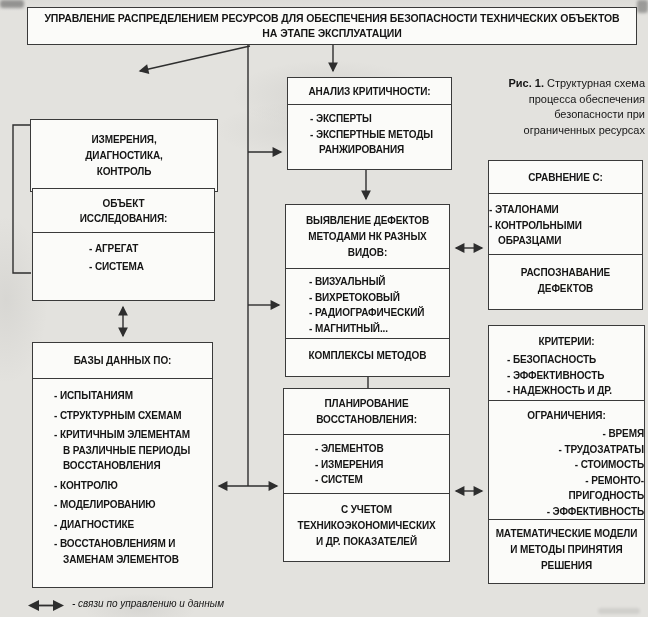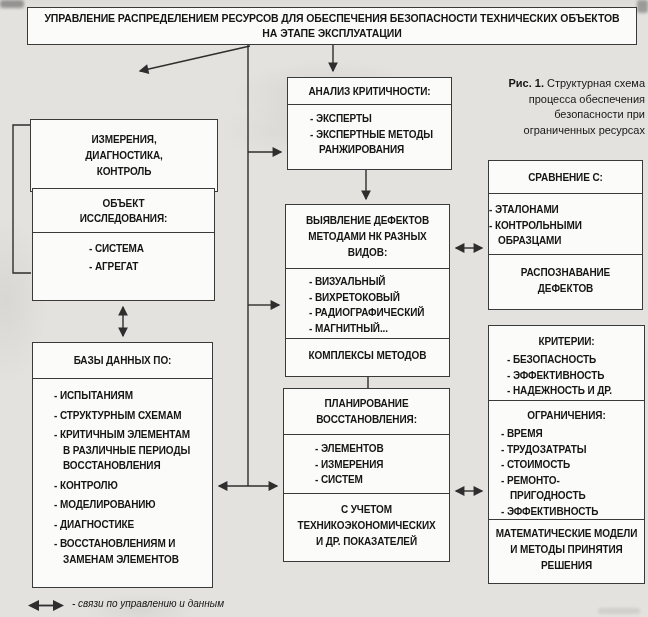--- a/index.html
+++ b/index.html
@@ -76,22 +76,22 @@
   <div class="box" style="left:30px;top:77px;width:188px;height:73px;margin-top:42px;">
     <div class="hdr" style="height:100%;line-height:16px;">ИЗМЕРЕНИЯ,
 ДИАГНОСТИКА,
 КОНТРОЛЬ</div>
   </div>
 
   <div class="box" style="left:32px;top:188px;width:183px;height:113px;">
     <div class="sec hdr" style="height:43px;">ОБЪЕКТ
 ИССЛЕДОВАНИЯ:</div>
     <div class="sec items" style="padding-left:56px;line-height:18px;">
+      <div class="li" style="line-height:18px;">- АГРЕГАТ</div>
       <div class="li" style="line-height:18px;">- СИСТЕМА</div>
-      <div class="li" style="line-height:18px;">- АГРЕГАТ</div>
     </div>
   </div>
 
   <div class="box" style="left:32px;top:342px;width:181px;height:246px;">
     <div class="sec hdr" style="height:35px;">БАЗЫ ДАННЫХ ПО:</div>
     <div class="sec items gap" style="padding-left:21px;padding-top:9px;">
       <div class="li">- ИСПЫТАНИЯМ</div>
       <div class="li">- СТРУКТУРНЫМ СХЕМАМ</div>
       <div class="li">- КРИТИЧНЫМ ЭЛЕМЕНТАМ
 В РАЗЛИЧНЫЕ ПЕРИОДЫ
@@ -159,21 +159,21 @@
     <div class="sec" style="height:74px;padding-top:8px;">
       <div class="hdr" style="padding:0 0 3px 0;">КРИТЕРИИ:</div>
       <div class="items" style="padding-left:18px;padding-top:0;">
         <div class="li">- БЕЗОПАСНОСТЬ</div>
         <div class="li">- ЭФФЕКТИВНОСТЬ</div>
         <div class="li">- НАДЕЖНОСТЬ И ДР.</div>
       </div>
     </div>
     <div class="sec" style="height:119px;padding-top:7px;">
       <div class="hdr" style="padding:0 0 3px 0;">ОГРАНИЧЕНИЯ:</div>
-      <div class="items" style="padding-left:12px;padding-top:0;">
+      <div class="items" style="padding-left:18px;padding-top:0;text-align:right;">
         <div class="li">- ВРЕМЯ</div>
         <div class="li">- ТРУДОЗАТРАТЫ</div>
         <div class="li">- СТОИМОСТЬ</div>
         <div class="li">- РЕМОНТО-
 ПРИГОДНОСТЬ</div>
         <div class="li">- ЭФФЕКТИВНОСТЬ</div>
       </div>
     </div>
     <div class="sec hdr" style="height:61px;line-height:16px;">МАТЕМАТИЧЕСКИЕ МОДЕЛИ
 И МЕТОДЫ ПРИНЯТИЯ

